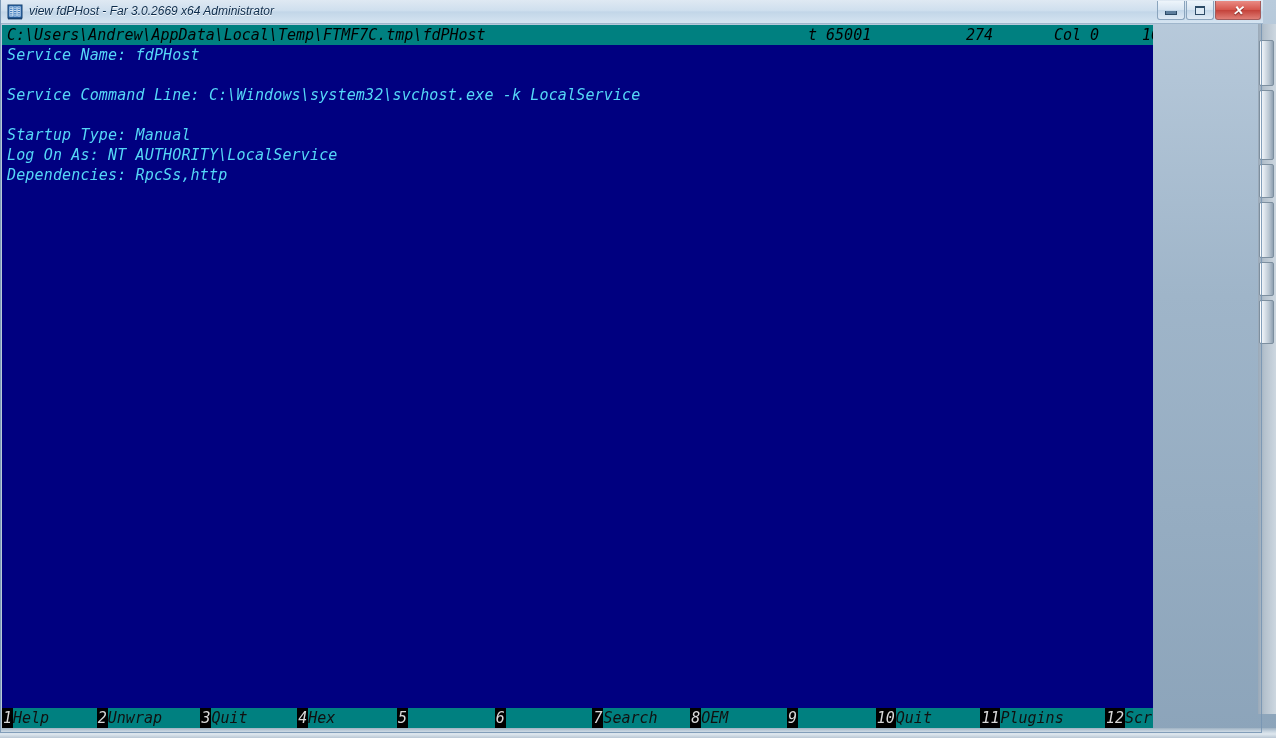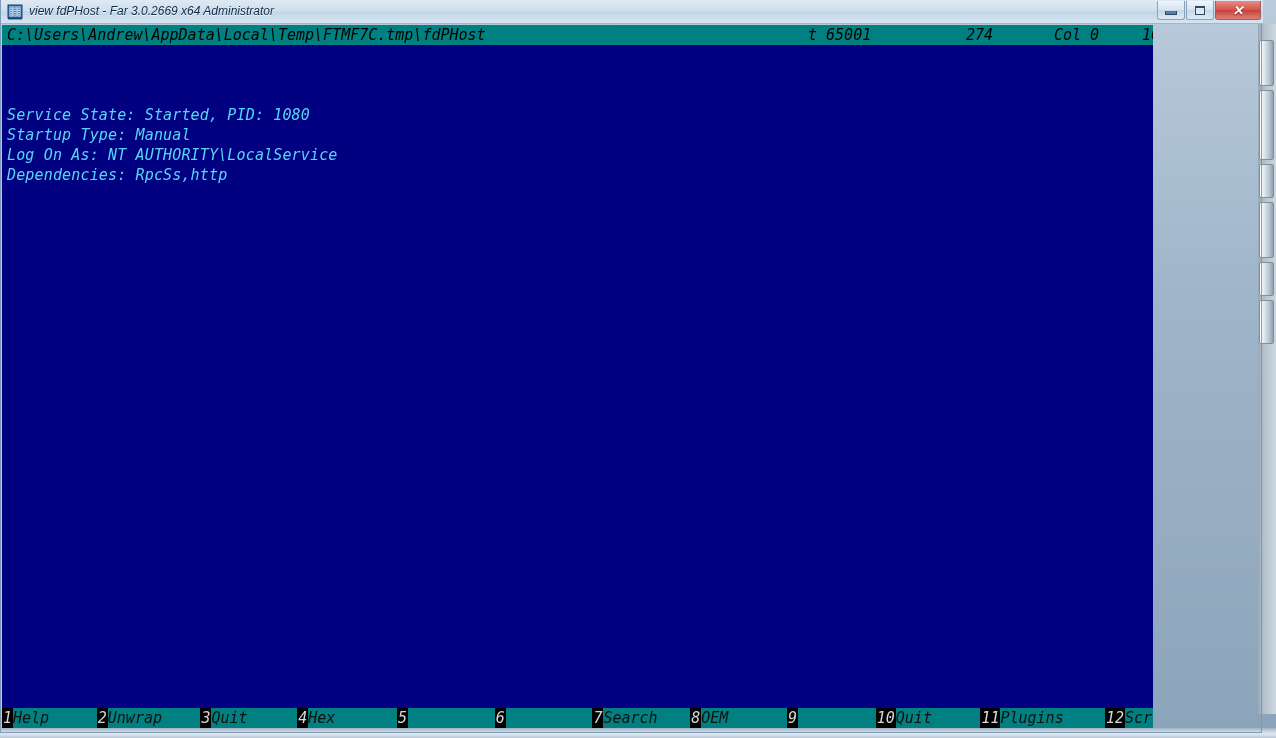--- a/index.html
+++ b/index.html
@@ -337,21 +337,22 @@
       <div class="row statusline">
         <span class="cell" style="left:5px;">C:\Users\Andrew\AppData\Local\Temp\FTMF7C.tmp\fdPHost</span>
         <span class="cell" style="left:806px;">t 65001</span>
         <span class="cell" style="left:964px;">274</span>
         <span class="cell" style="left:1052px;">Col 0</span>
         <span class="cell" style="left:1140px;">100%</span>
         <span class="cell" style="left:1218px;">23:46</span>
       </div>
 
       <div class="content">
-        <div class="cline" style="top:60px;">Service State: Started, PID: 1080</div>
+        <div class="cline" style="top:0px;">Service Name: fdPHost</div>
+        <div class="cline" style="top:40px;">Service Command Line: C:\Windows\system32\svchost.exe -k LocalService</div>
         <div class="cline" style="top:80px;">Startup Type: Manual</div>
         <div class="cline" style="top:120px;">Dependencies: RpcSs,http</div>
         <div class="cline" style="top:100px;">Log On As: NT AUTHORITY\LocalService</div>
       </div>
 
       <div class="keybar">
         <div class="keycell" style="width:96px;">
           <span class="keynum">1</span>
           <span class="keylbl">Help</span>
         </div>

